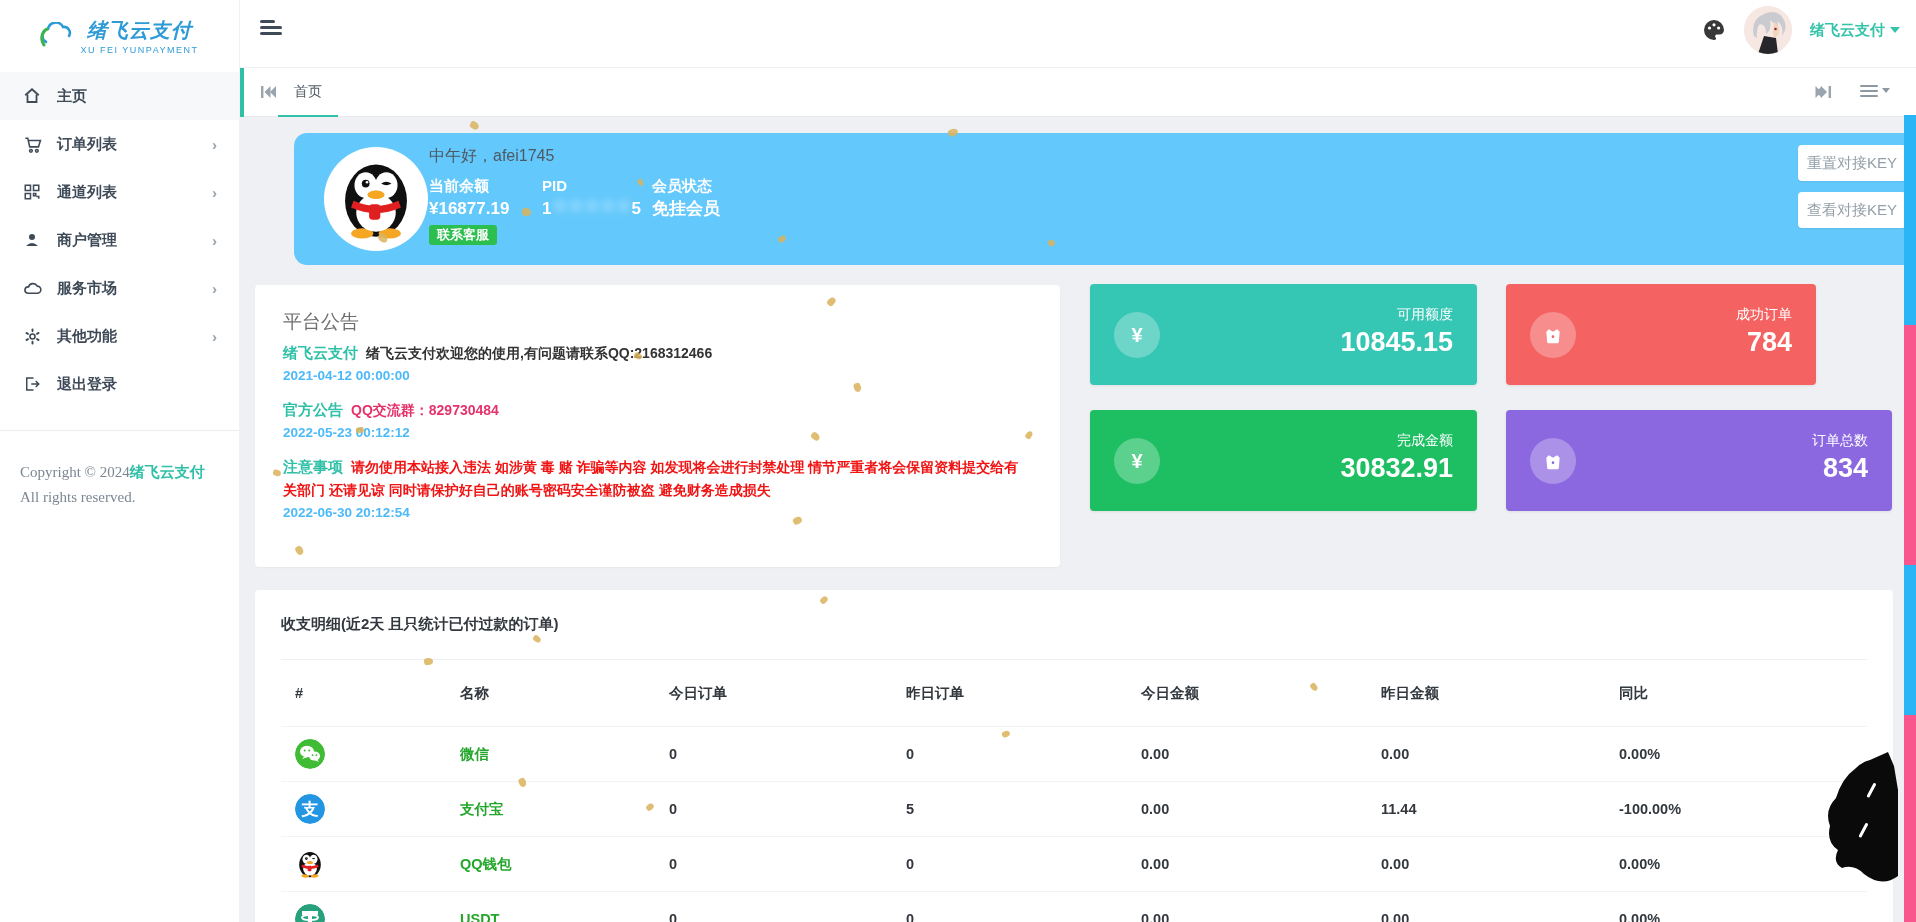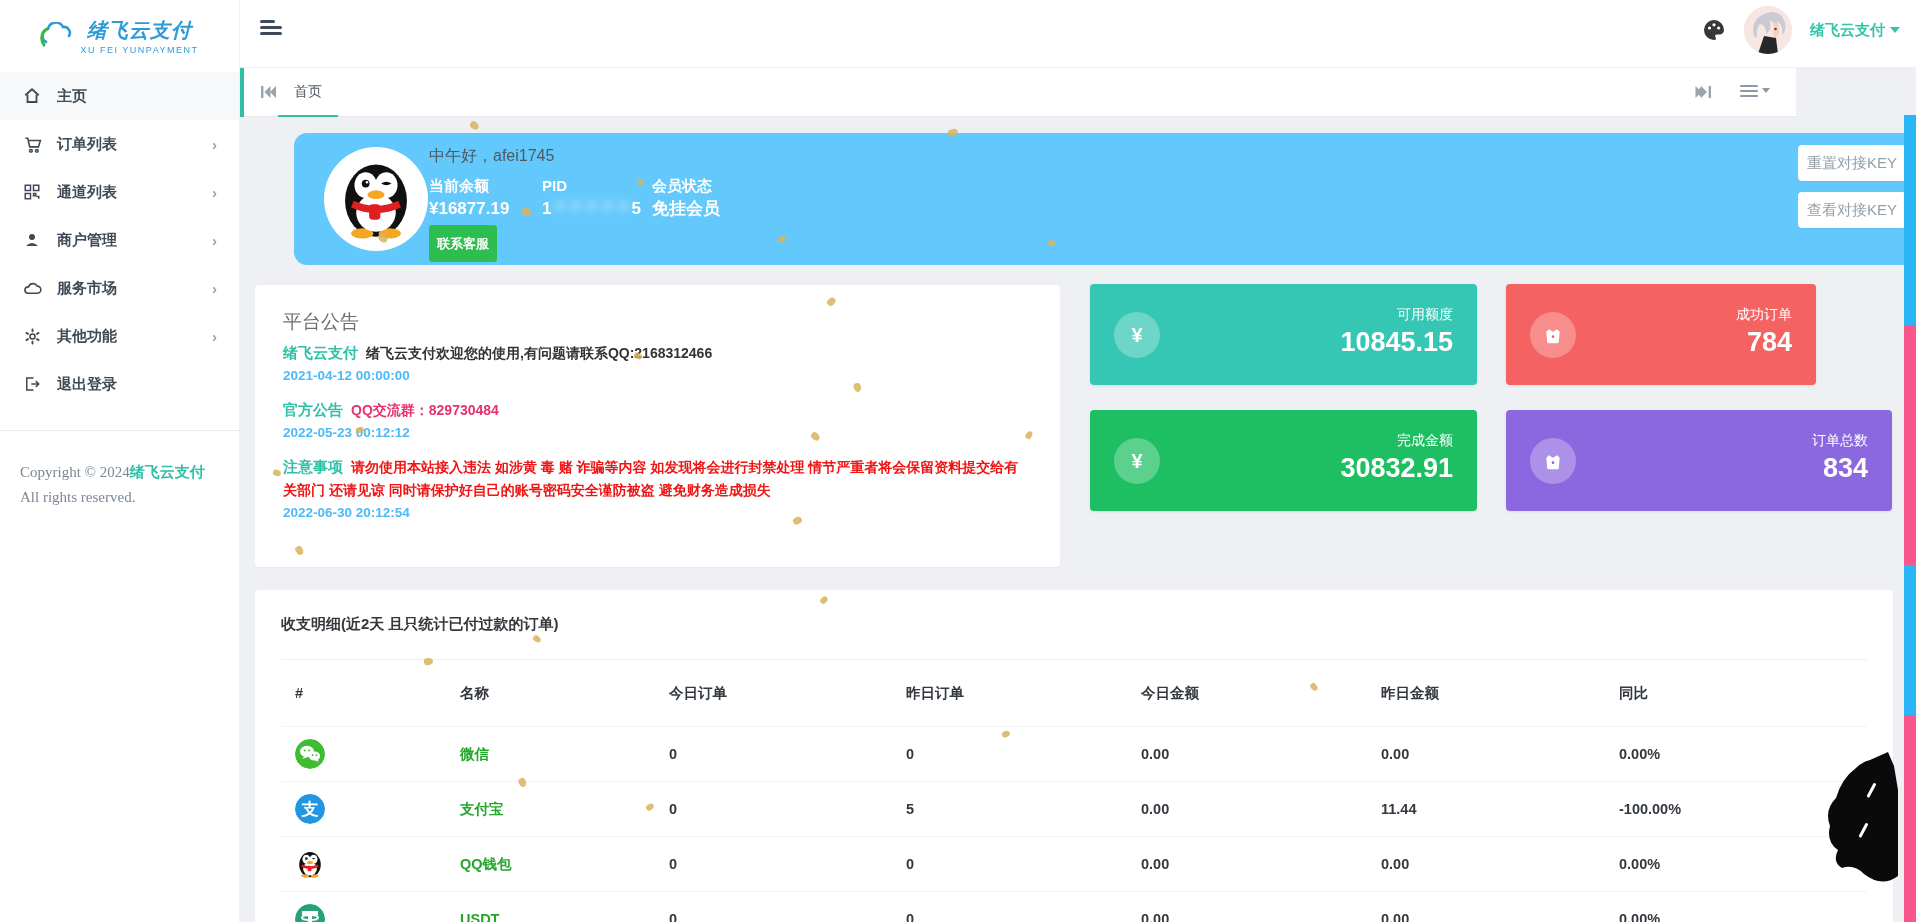--- a/index.html
+++ b/index.html
@@ -34,21 +34,21 @@
   .hamburger span:nth-child(2){ width:22px; }
   .hamburger span:nth-child(3){ width:22px; }
   .hdr-right { position:absolute; right:16px; top:0; height:60px; display:flex; align-items:center; gap:18px; }
   .palette-btn { cursor:pointer; width:24px; height:24px; }
   .avatar { width:48px; height:48px; border-radius:50%; overflow:hidden; cursor:pointer; background:#f4e6e4; }
   .user-drop { color:#35c3a9; font-size:15px; font-weight:bold; cursor:pointer; display:flex; align-items:center; gap:5px; }
   .caret-down { width:0; height:0; border-left:5px solid transparent; border-right:5px solid transparent;
     border-top:6px solid #35c3a9; }
 
   
-  .tabbar { position:absolute; left:240px; top:68px; width:1556px; height:49px; background:#fff;
+  .tabbar { position:absolute; left:240px; top:68px; width:1676px; height:49px; background:#fff;
     border-bottom:1px solid #e7e9ec; z-index:4; }
   .tab-accent { position:absolute; left:0; top:0; width:4px; height:49px; background:#2fc0a7; }
   .tab-skip { position:absolute; top:14px; width:22px; height:20px; display:flex; align-items:center;
     justify-content:center; cursor:pointer; color:#9aa4ae; }
   .skip-back { left:18px; } .skip-fwd { right:82px; }
   .tab-home { position:absolute; left:38px; top:0; height:49px; width:60px; display:flex; align-items:center;
     justify-content:center; font-size:14px; color:#515a63; cursor:pointer; border-bottom:2px solid #2fc0a7; }
   .tab-listmenu { position:absolute; right:26px; top:14px; display:flex; align-items:center; gap:4px; cursor:pointer; }
   .tab-listmenu .bars span{ display:block; width:18px; height:2.5px; background:#8d98a3; margin:2.5px 0; border-radius:1px;}
   .caret-sm { width:0;height:0;border-left:4px solid transparent;border-right:4px solid transparent;border-top:5px solid #8d98a3; }
@@ -61,21 +61,21 @@
     border-radius:13px;margin-left:39px; }
   .qq-avatar { position:absolute; left:30px; top:14px; width:104px; height:104px; border-radius:50%;
     background:#fff; display:flex; align-items:center; justify-content:center; overflow:hidden; }
   .b-info { position:absolute; left:135px; top:12px; }
   .b-greet { color:#4e5963; font-size:16px; line-height:22px; }
   .b-row { display:flex; margin-top:9px; }
   .b-col { width:113px; } .b-col.pid { width:110px; }
   .b-label { color:#fff; font-size:15px; font-weight:bold; line-height:20px; }
   .b-value { color:#fff; font-size:17px; font-weight:bold; line-height:24px; margin-top:1px; white-space:nowrap; }
   .pid-blur { filter:blur(5px); opacity:.95; letter-spacing:-1px; }
-  .contact-btn { position:absolute; left:135px; top:92px; width:68px; height:37px; background:#2cbe4e;
+  .contact-btn { position:absolute; left:135px; top:92px; width:68px; height:20px; background:#2cbe4e;
     border:none; border-radius:3px; color:#fff; font-size:13px; font-weight:bold; cursor:pointer; }
   .key-btn { position:absolute; right:26px; width:108px; height:36px; background:#fff; border:none;
     border-radius:4px; color:#94a0a9; font-size:15px; cursor:pointer; box-shadow:0 1px 2px rgba(0,0,0,.06); }
   .key-reset { top:12px; } .key-view { top:59px; }
 
   
   .stat-card { position:absolute; width:387px; height:101px; border-radius:4px; color:#fff;
     box-shadow:0 1px 3px rgba(0,0,0,.08); }
   .stat-ic { position:absolute; left:24px; top:28px; width:46px; height:46px; border-radius:50%;
     background:rgba(255,255,255,.28); display:flex; align-items:center; justify-content:center;

